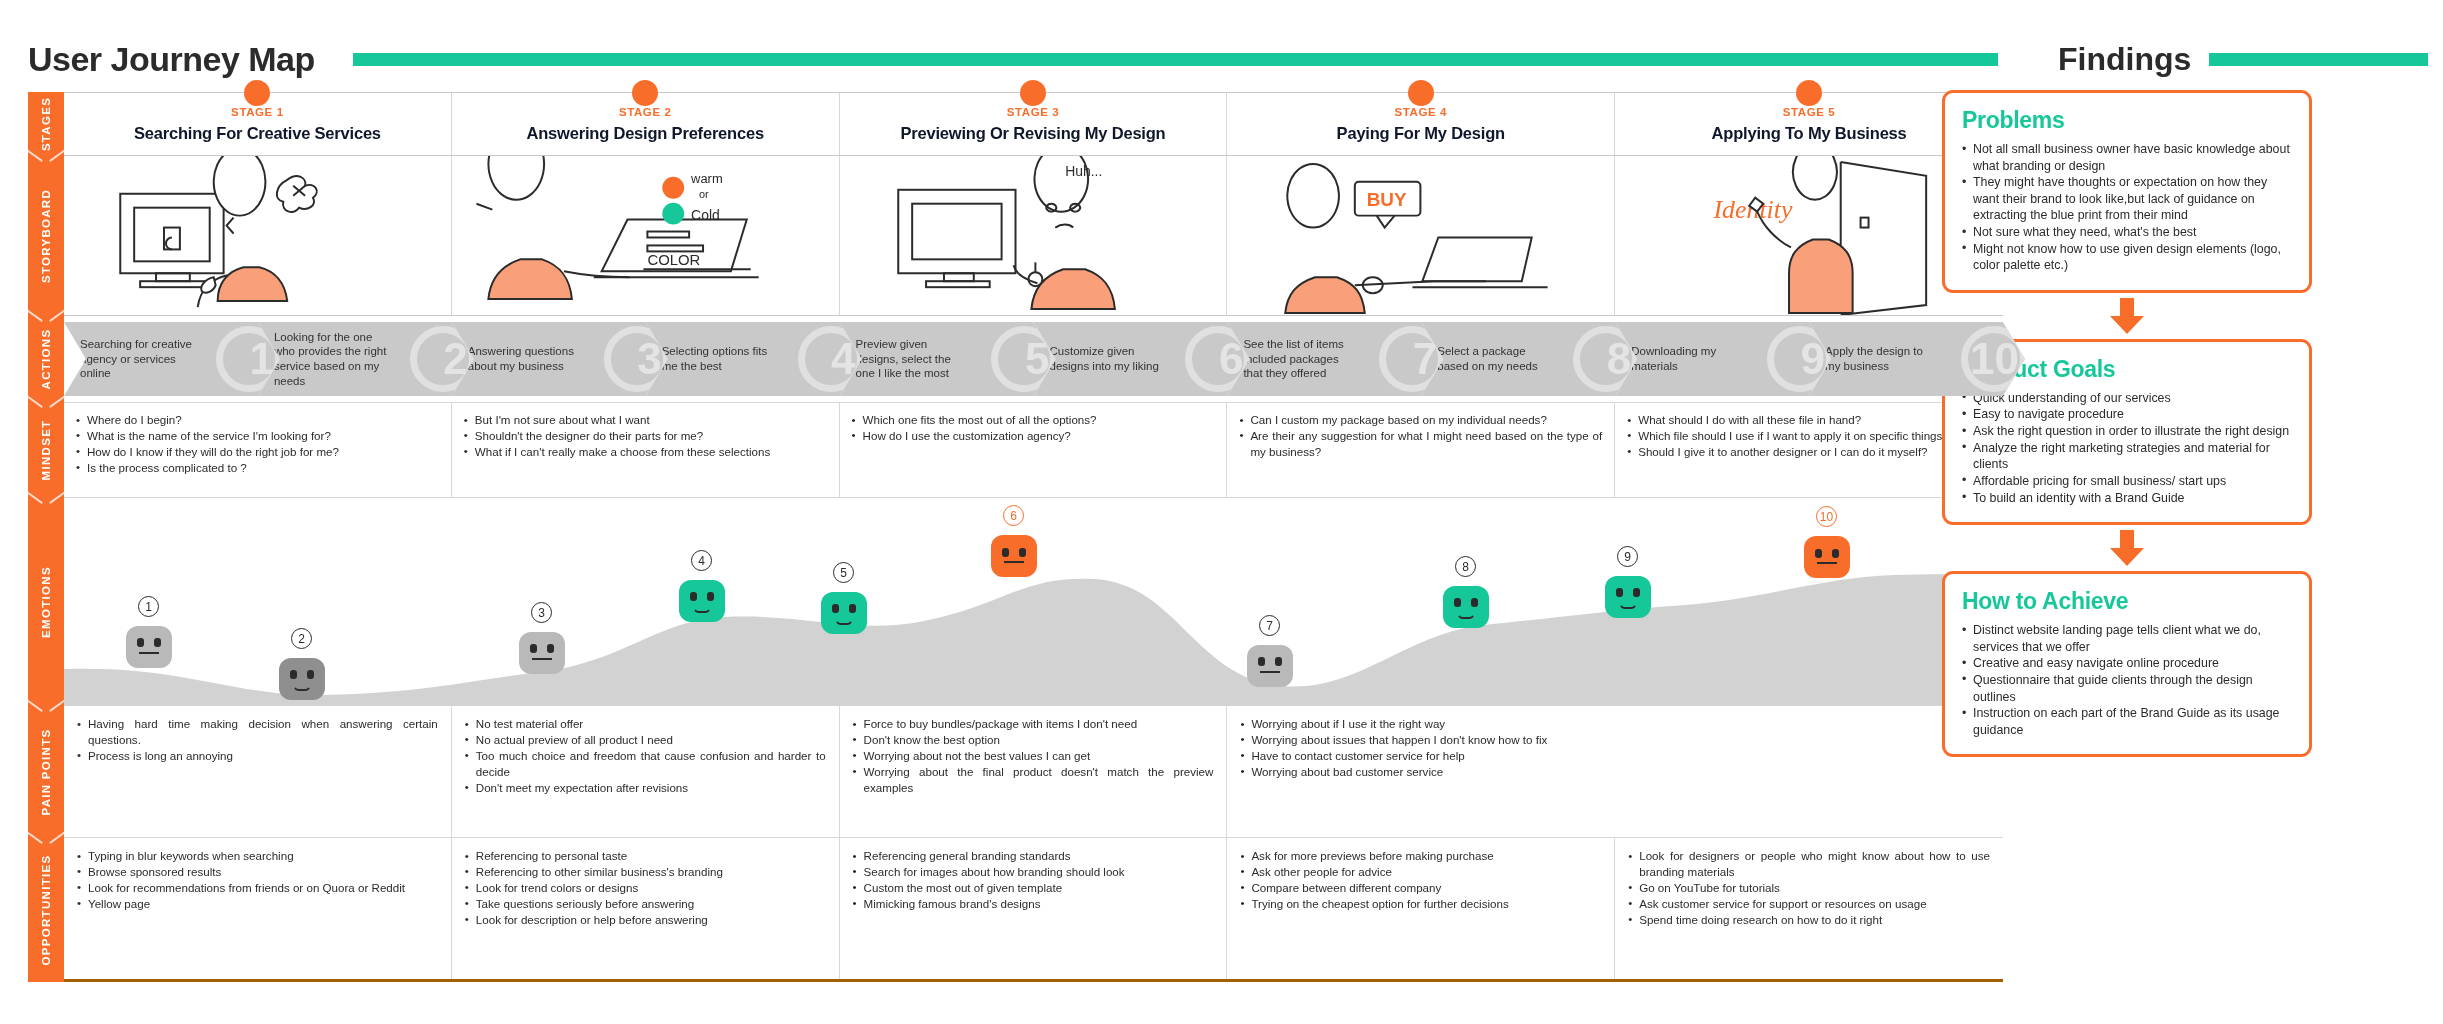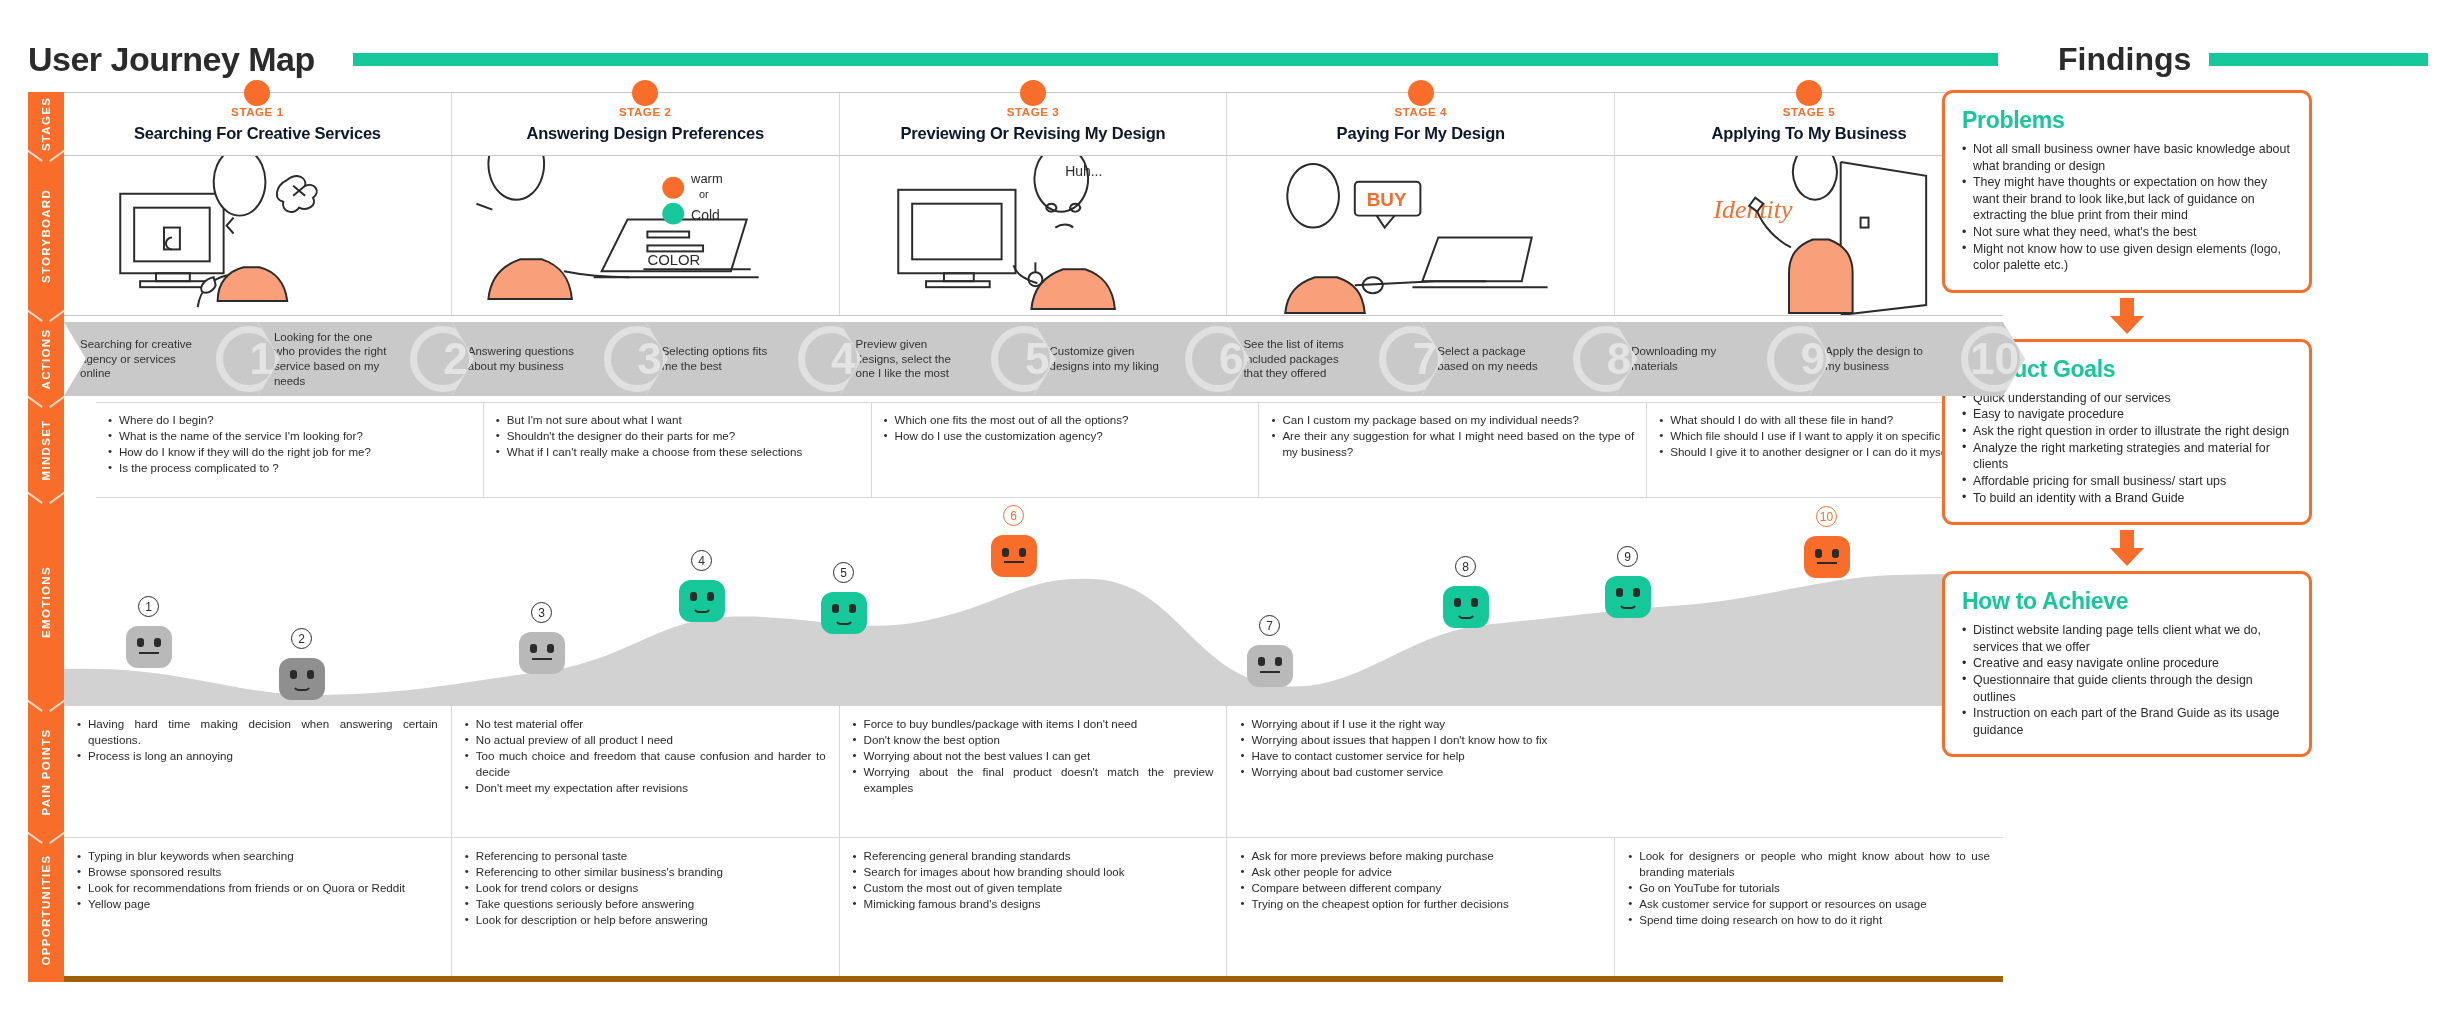--- a/index.html
+++ b/index.html
@@ -59,21 +59,21 @@
   .chev-wrap { position: relative; width: 1939px; height: 86px; }
   .chev { position: absolute; top: 6px; height: 74px; background: #c9c9c9;
           display: flex; align-items: center; }
   .chev-txt { position: relative; z-index: 3; font-size: 11.5px; line-height: 1.28; color: #333; padding-left: 16px; max-width: 132px; }
   .chev-num { position: absolute; right: 6px; top: 50%; transform: translateY(-50%); z-index: 1;
               font-size: 44px; font-weight: 700; color: #e4e4e4; }
   .chev-ring { position: absolute; right: -2px; top: 50%; transform: translateY(-50%); z-index: 0;
                width: 66px; height: 66px; border-radius: 50%; border: 7px solid #e0e0e0; }
 
   
-  .row-mind { top: 310px; height: 96px; border-top: 1px solid #d8d8d8; border-bottom: 1px solid #d8d8d8; margin-left: 32px; }
+  .row-mind { top: 310px; height: 96px; border-top: 1px solid #d8d8d8; border-bottom: 1px solid #d8d8d8; }
   .row-mind .cell { width: 387.8px; padding: 9px 12px 0 12px; }
 
   
   .row-emo { top: 406px; height: 208px; border-bottom: 1px solid #d8d8d8; }
   .emo-stage { position: absolute; top: 0; width: 1939px; height: 208px; }
   .emo-svg { position: absolute; left: 0; bottom: 0; width: 1939px; height: 145px; }
   .face { position: absolute; width: 46px; height: 42px; border-radius: 12px; }
   .face .eye { position: absolute; top: 12px; width: 7px; height: 9px; border-radius: 3px; background: #2b2b2b; }
   .face .eye.l { left: 11px; } .face .eye.r { right: 11px; }
   .face .mouth { position: absolute; left: 50%; transform: translateX(-50%); bottom: 9px; width: 20px; height: 7px; }
@@ -86,21 +86,21 @@
   .face.angry { background: #f96d2b; }
   .face.angry .mouth { border-top: 2.5px solid #2b2b2b; }
   .face.angry .eye { top: 13px; }
   .emo-badge { position: absolute; width: 21px; height: 21px; border-radius: 50%; border: 1.6px solid #2b2b2b;
                color: #2b2b2b; font-size: 12px; display: flex; align-items: center; justify-content: center; background: #fff; }
   .emo-badge.hi { border-color: #f96d2b; color: #f96d2b; }
 
   
   .row-pain { top: 614px; height: 132px; border-bottom: 1px solid #d8d8d8; }
   .row-pain .cell { width: 387.8px; padding: 10px 13px 0 13px; }
-  .row-opp { top: 746px; height: 144px; border-bottom: 6px solid #a16207; }
+  .row-opp { top: 746px; height: 144px; border-bottom: 3px solid #a16207; }
   .row-opp .cell { width: 387.8px; padding: 10px 13px 0 13px; }
 
   ul.bullets { list-style: none; }
   ul.bullets li { font-size: 11.6px; line-height: 1.38; color: #2b2b2b; text-align: justify; position: relative; padding-left: 11px; }
   ul.bullets li::before { content: "\2022"; position: absolute; left: 0; top: -0.5px; }
 
   
   .findings { position: absolute; top: 90px; left: 1942px; width: 370px; }
   .fbox { border: 3px solid #f96d2b; border-radius: 11px; padding: 14px 17px 16px 17px; background: #fff; }
   .fbox h3 { color: #16c79a; font-size: 23px; font-weight: 700; margin-bottom: 7px; letter-spacing: -0.3px; }

